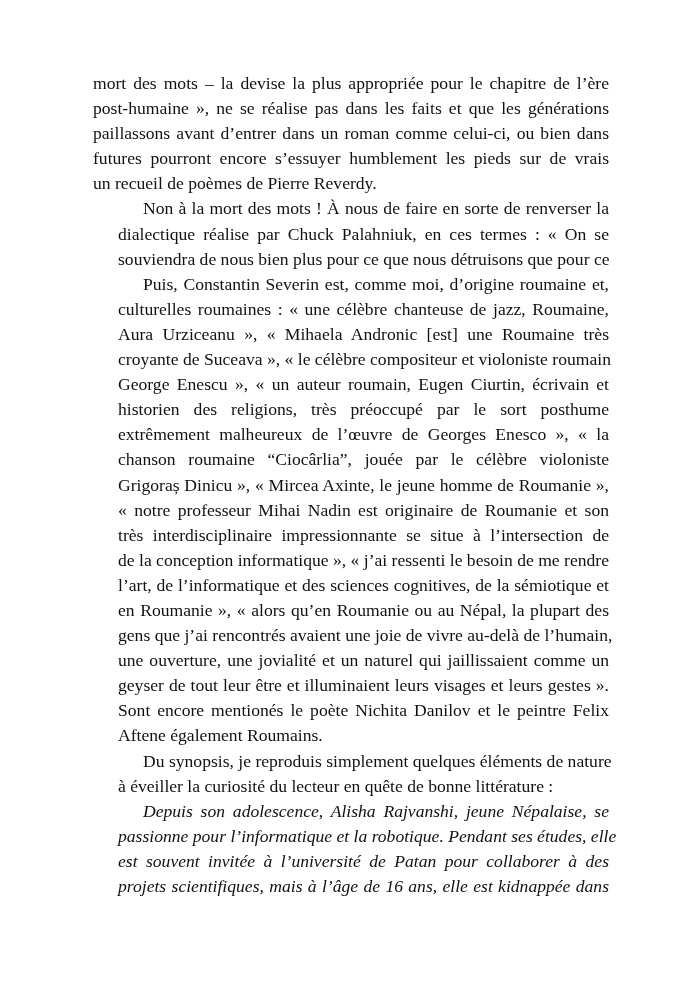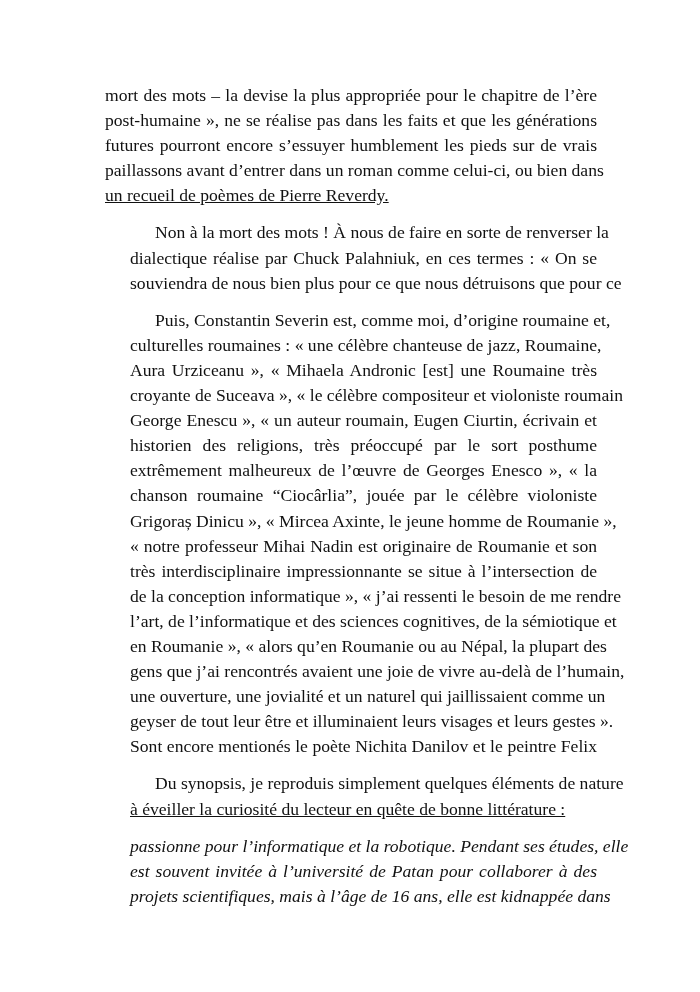--- a/index.html
+++ b/index.html
@@ -17,56 +17,55 @@
       position: absolute;
       left: 93px;
       top: 71px;
       width: 516px;
       font-family: "Liberation Serif", "DejaVu Serif", serif;
       font-size: 17.6px;
       line-height: 25.1px;
       color: #111111;
     }
     .para {
-      margin: 12px;
+      margin: 0;
       text-align: justify;
       text-indent: 25px;
       hyphens: none;
     }
     .para.first {
       text-indent: 0;
     }
     .para.italic {
       font-style: italic;
     }
     .line {
       display: block;
       text-align: justify;
       text-align-last: justify;
       white-space: nowrap;
       height: 25.1px;
     }
     .line.last {
       text-align-last: left;
-      text-decoration: underline;
     }
     .line.indent {
       padding-left: 25px;
     }
   </style>
 </head>
 <body>
 
 <div class="page">
 
   <div class="para first">
     <span class="line">mort des mots – la devise la plus appropriée pour le chapitre de l’ère</span>
     <span class="line">post-humaine », ne se réalise pas dans les faits et que les générations</span>
+    <span class="line">paillassons avant d’entrer dans un roman comme celui-ci, ou bien dans</span>
     <span class="line">futures pourront encore s’essuyer humblement les pieds sur de vrais</span>
-    <span class="line">paillassons avant d’entrer dans un roman comme celui-ci, ou bien dans</span>
     <span class="line last">un recueil de poèmes de Pierre Reverdy.</span>
   </div>
 
   <div class="para">
     <span class="line indent">Non à la mort des mots ! À nous de faire en sorte de renverser la</span>
     <span class="line">dialectique réalise par Chuck Palahniuk, en ces termes : « On se</span>
     <span class="line">souviendra de nous bien plus pour ce que nous détruisons que pour ce</span>
   </div>
 
   <div class="para">
@@ -81,26 +80,28 @@
     <span class="line">Grigoraș Dinicu », « Mircea Axinte, le jeune homme de Roumanie »,</span>
     <span class="line">« notre professeur Mihai Nadin est originaire de Roumanie et son</span>
     <span class="line">très interdisciplinaire impressionnante se situe à l’intersection de</span>
     <span class="line">de la conception informatique », « j’ai ressenti le besoin de me rendre</span>
     <span class="line">l’art, de l’informatique et des sciences cognitives, de la sémiotique et</span>
     <span class="line">en Roumanie », « alors qu’en Roumanie ou au Népal, la plupart des</span>
     <span class="line">gens que j’ai rencontrés avaient une joie de vivre au-delà de l’humain,</span>
     <span class="line">une ouverture, une jovialité et un naturel qui jaillissaient comme un</span>
     <span class="line">geyser de tout leur être et illuminaient leurs visages et leurs gestes ».</span>
     <span class="line">Sont encore mentionés le poète Nichita Danilov et le peintre Felix</span>
+    <span class="line last">Aftene également Roumains.</span>
   </div>
 
   <div class="para">
     <span class="line indent">Du synopsis, je reproduis simplement quelques éléments de nature</span>
     <span class="line last">à éveiller la curiosité du lecteur en quête de bonne littérature :</span>
   </div>
 
   <div class="para italic">
+    <span class="line indent">Depuis son adolescence, Alisha Rajvanshi, jeune Népalaise, se</span>
     <span class="line">passionne pour l’informatique et la robotique. Pendant ses études, elle</span>
     <span class="line">est souvent invitée à l’université de Patan pour collaborer à des</span>
     <span class="line">projets scientifiques, mais à l’âge de 16 ans, elle est kidnappée dans</span>
   </div>
 
 </div>
 
 </body></html>

